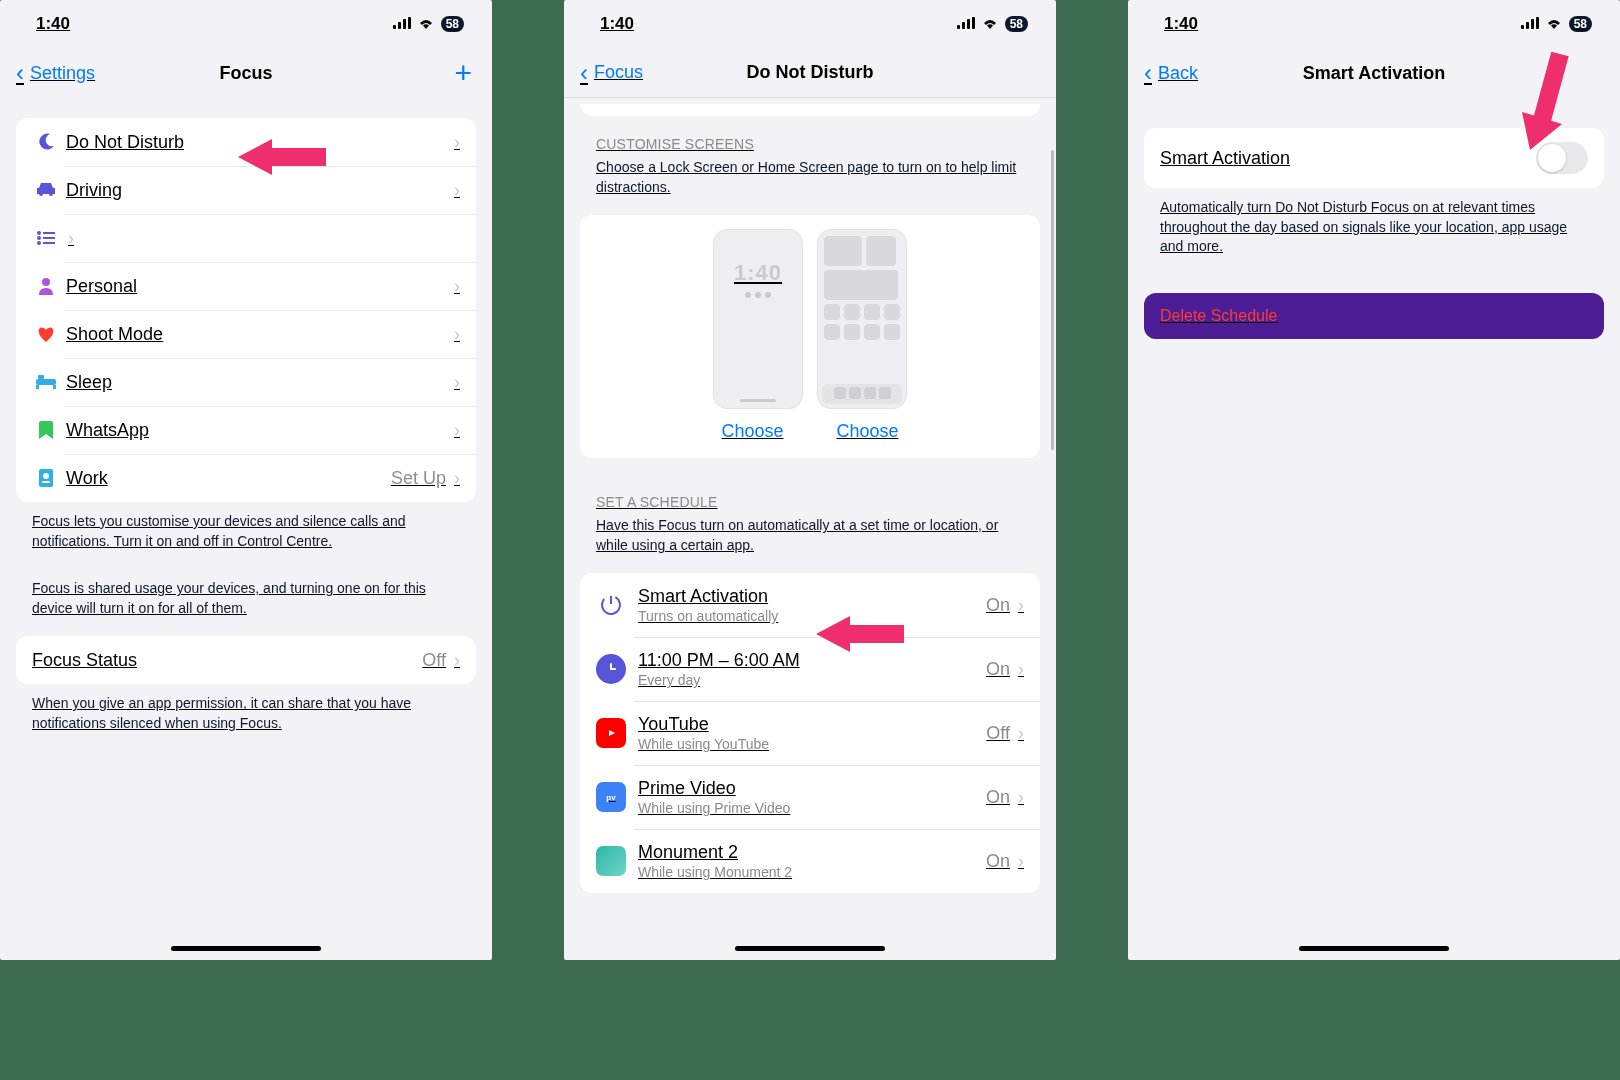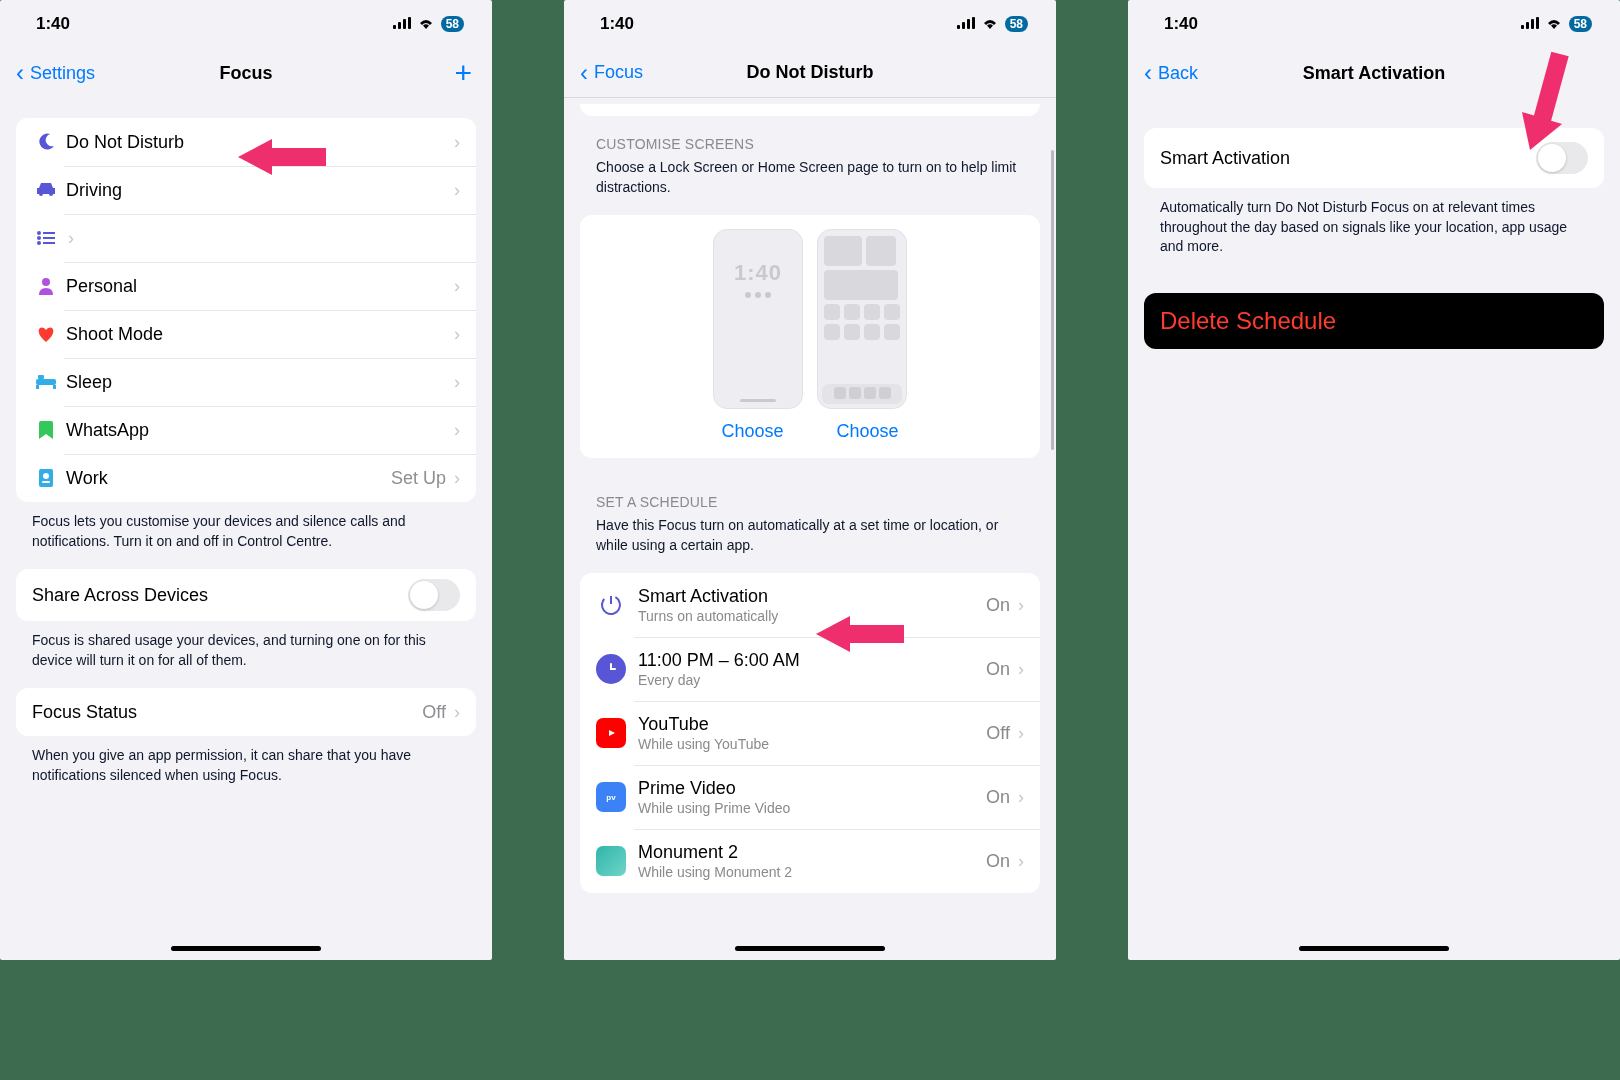--- a/index.html
+++ b/index.html
@@ -13,33 +13,34 @@
     padding: 0;
     overflow: hidden;
   }
   .phone {
     width: 548px;
     height: 960px;
     background: #f2f2f7;
     position: relative;
     overflow: hidden;
     border-radius: 2px;
+    text-decoration: underline;
   }
   .status-bar {
     height: 48px;
     display: flex;
     align-items: center;
     justify-content: space-between;
     padding: 0 28px 0 36px;
     font-weight: 600;
     font-size: 17px;
   }
   .status-right { display: flex; align-items: center; gap: 6px; }
   .battery-badge {
-    background: #0369a1; color: #fff; border-radius: 8px;
+    background: #0f172a; color: #fff; border-radius: 8px;
     padding: 1px 5px; font-size: 12px; font-weight: 700;
   }
   .nav-bar {
     height: 50px;
     display: flex;
     align-items: center;
     position: relative;
     padding: 0 16px;
   }
   .nav-back { display: flex; align-items: center; color: #007aff; font-size: 18px; gap: 4px; }
@@ -119,21 +120,21 @@
   }
   .row2-text { flex:1; padding-left:12px; }
   .row2-title { font-size:18px; }
   .row2-sub { font-size:14px; color:#8a8a8e; margin-top:1px;}
   .row2-value { color:#8a8a8e; font-size:18px; }
   
   .row3 {
     display:flex; align-items:center; padding:14px 16px; background:#fff;
   }
   .row3-label { flex:1; font-size:18px; }
-  .delete-row { color:#ff3b30; font-size:24px; padding:14px 16px; background:#000000; border-radius:12px; }
+  .delete-row { color:#ff3b30; font-size:16px; padding:14px 16px; background:#4c1d95; border-radius:12px; }
   
   .arrow {
     position:absolute; z-index:5;
   }
   .arrow svg { display:block; }
   
   .scroll-hint { position:absolute; right:2px; top:150px; width:3px; height:300px; background:#b8b8bd; border-radius:2px; }
 </style>
 </head>
 <body>
@@ -248,26 +249,20 @@
               <rect x="3" y="12" width="8" height="2" rx="1" fill="#fff"></rect>
             </svg>
         </span>
         <span class="row-label">Work</span>
         <span class="row-value">Set Up</span>
         <span class="chevron">›</span>
       </div>
     </div>
     <div class="footer-text">Focus lets you customise your devices and silence calls and notifications. Turn it on and off in Control Centre.</div>
 
-    <div class="card">
-      <div class="row" style="padding-left:16px;">
-        <span class="row-label" style="padding-left:0;">Share Across Devices</span>
-        <span class="toggle"></span>
-      </div>
-    </div>
     <div class="footer-text">Focus is shared usage your devices, and turning one on for this device will turn it on for all of them.</div>
 
     <div class="card">
       <div class="row" style="padding-left:16px;">
         <span class="row-label" style="padding-left:0;">Focus Status</span>
         <span class="row-value">Off</span>
         <span class="chevron">›</span>
       </div>
     </div>
     <div class="footer-text">When you give an app permission, it can share that you have notifications silenced when using Focus.</div>

